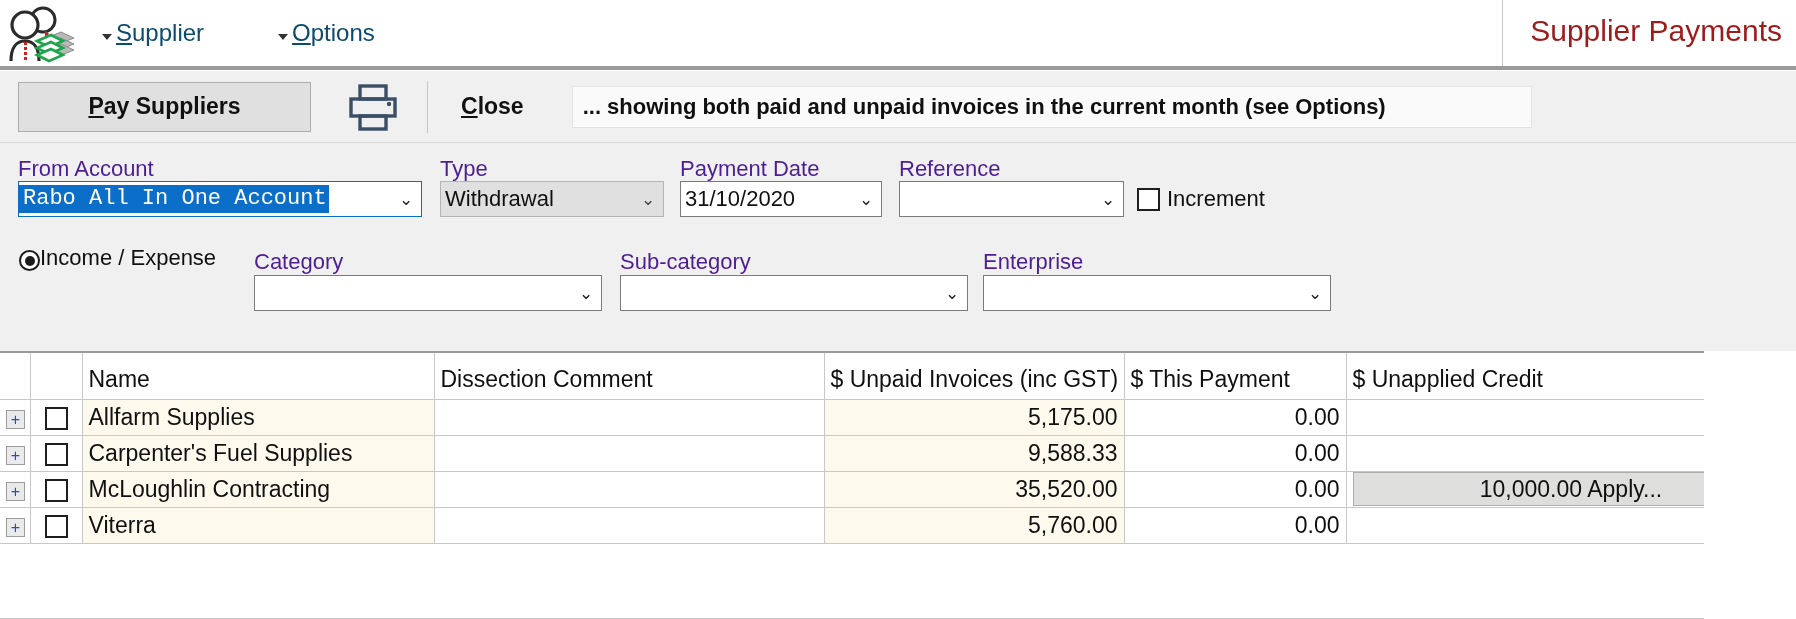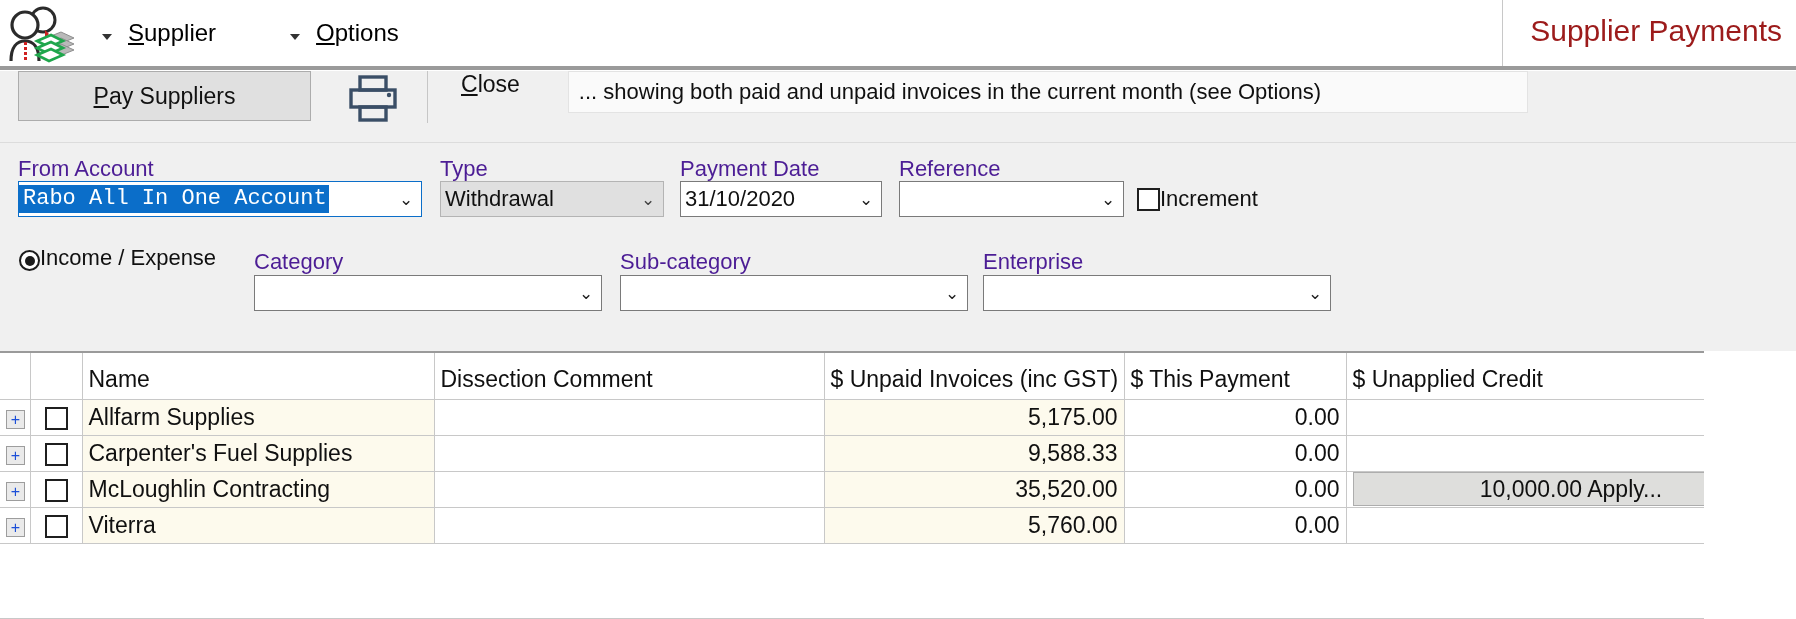--- a/index.html
+++ b/index.html
@@ -22,23 +22,23 @@
   }
   #app-icon {
     width: 72px; height: 62px;
     margin-left: 4px;
     flex: 0 0 auto;
     display: flex; align-items: center; justify-content: center;
   }
   .menu-item {
     display: flex;
     align-items: center;
-    gap: 16px;
+    gap: 4px;
     font-size: 24px;
-    color: #000000;
+    color: #0c4a6e;
     padding: 4px 8px;
     cursor: default;
     white-space: nowrap;
   }
   #menu-supplier { margin-left: 18px; }
   #menu-options { margin-left: 58px; }
   .menu-caret {
     width: 0; height: 0;
     border-left: 5px solid transparent;
     border-right: 5px solid transparent;
@@ -64,20 +64,22 @@
     white-space: nowrap;
   }
 
   
   #toolbar {
     position: relative;
     height: 72px;
     background: #f0f0f0;
     border-top: 1px solid #ffffff;
     display: flex;
+    align-items: center;
+    font-weight: bold;
   }
   #pay-suppliers-btn {
     margin-left: 18px;
     width: 293px;
     height: 50px;
     background: #e0e0e0;
     border: 1px solid #acacac;
     font-size: 23px;
     color: #111;
     display: flex; align-items: center; justify-content: center;
@@ -192,20 +194,21 @@
     font-size: 22px;
     color: #101010;
     white-space: nowrap;
   }
 
   
   #increment-wrap {
     position: absolute;
     display: flex;
     align-items: center;
+    gap: 7px;
     cursor: pointer;
   }
   .chk-box {
     width: 23px; height: 23px;
     border: 2px solid #1f1f1f;
     background: #fff;
     flex: 0 0 auto;
   }
 
   

